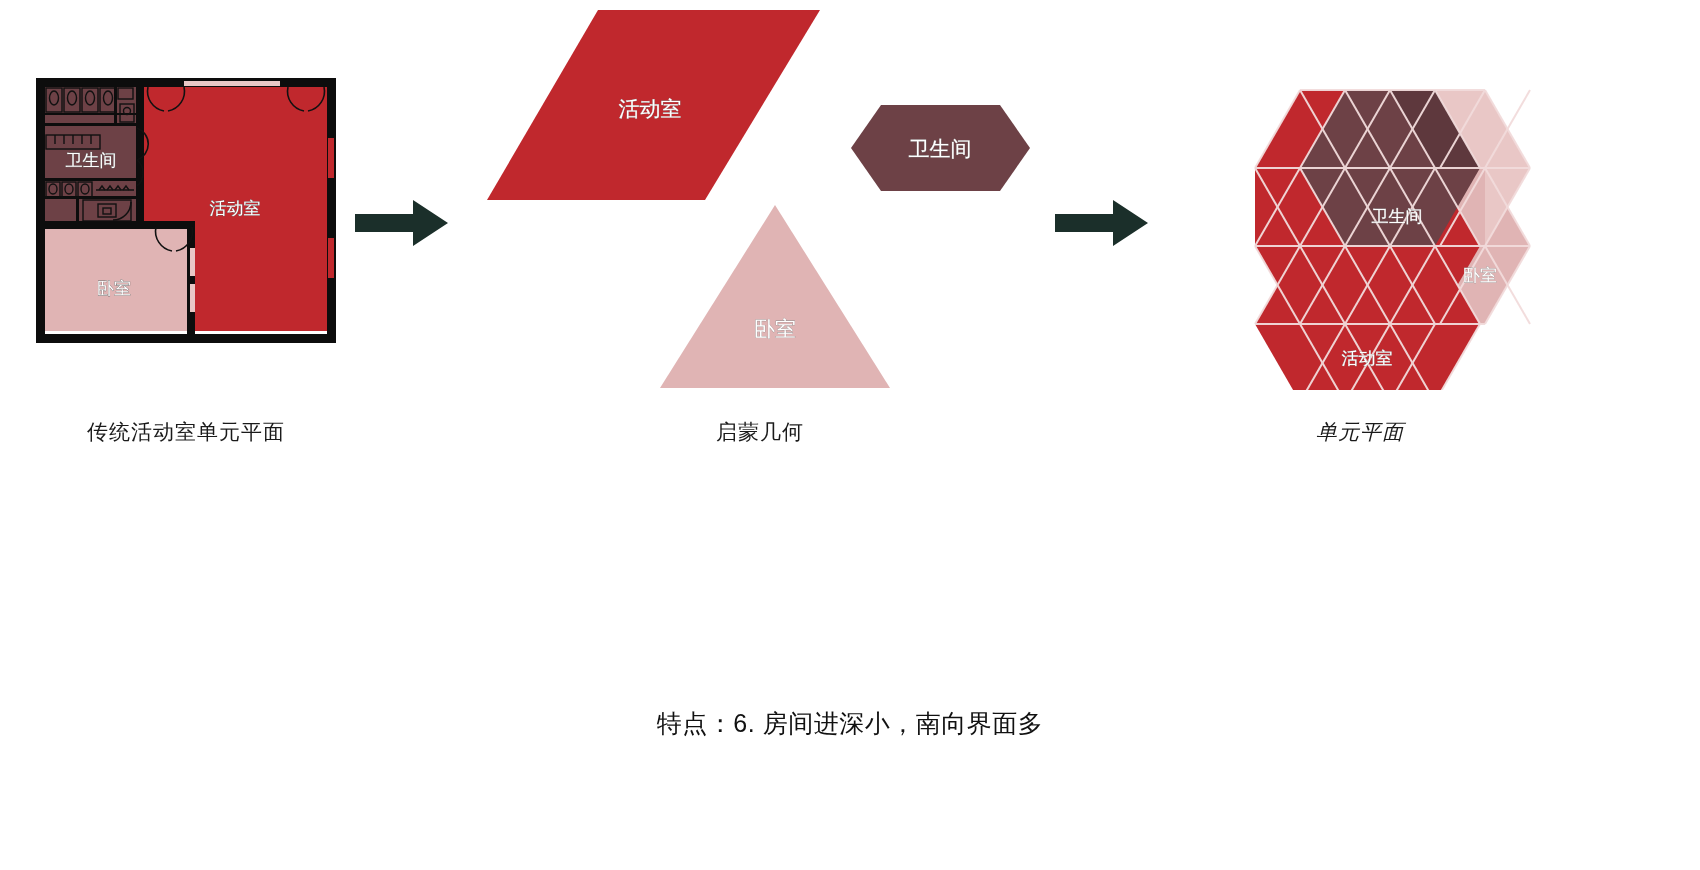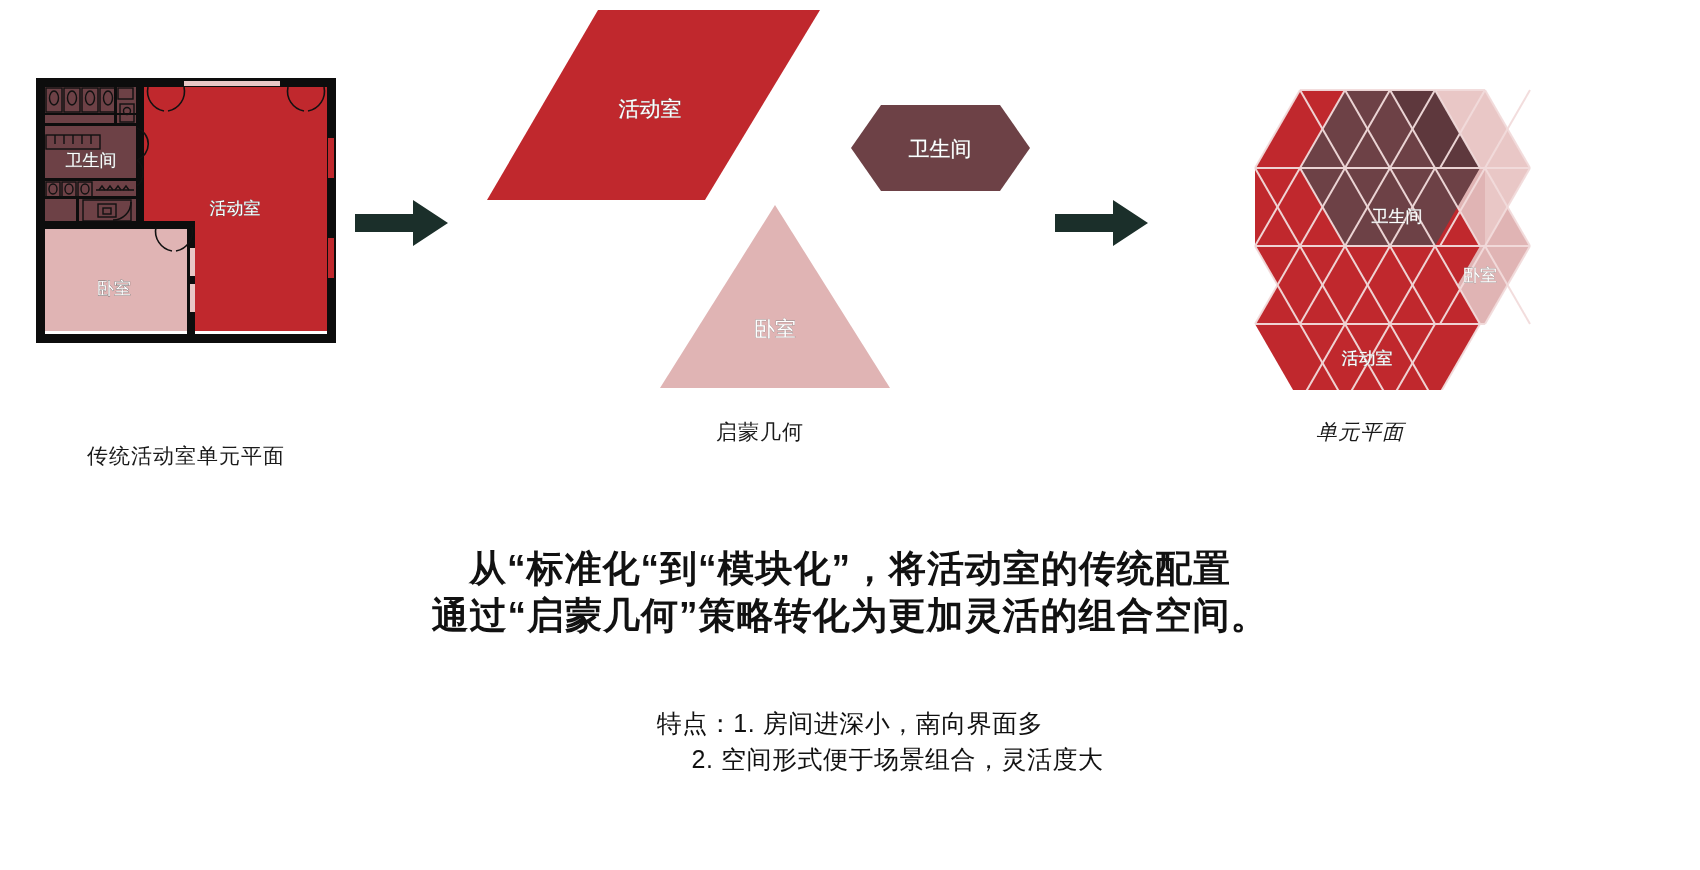--- a/index.html
+++ b/index.html
@@ -226,21 +226,21 @@
         <rect x="292" y="60" width="6" height="40" fill="#c0282d"></rect>
         <rect x="292" y="160" width="6" height="40" fill="#c0282d"></rect>
       </g>
 
       <text class="plan-label" x="55" y="84">卫生间</text>
       <text class="plan-label" x="199" y="132">活动室</text>
       <text class="plan-label" x="78" y="212">卧室</text>
     </svg>
   </div>
 
-  <div class="caption" style="left:36px; top:418px; width:300px;margin-top:24px;">传统活动室单元平面</div>
+  <div class="caption" style="left:36px; top:418px; width:300px;">传统活动室单元平面</div>
 
   <div class="abs arrow" style="left:355px; top:196px;">
     <svg width="95" height="55" viewBox="0 0 95 55" xmlns="http://www.w3.org/2000/svg">
       <path d="M0 18 L58 18 L58 4 L93 27 L58 50 L58 36 L0 36 Z" fill="#1b2f2a"></path>
     </svg>
   </div>
 
   <div id="proto">
     <svg width="580" height="400" viewBox="0 0 580 400" xmlns="http://www.w3.org/2000/svg">
 
@@ -345,23 +345,18 @@
       </g>
 
       <text class="shp-label-sm" x="252" y="148">卫生间</text>
       <text class="shp-label-sm" x="222" y="290">活动室</text>
       <text class="shp-label-sm" x="335" y="207">卧室</text>
     </svg>
   </div>
 
   <div class="caption" style="left:1210px; top:418px; width:300px;font-style:italic;">单元平面</div>
 
-  <div id="headline">
-    <span class="hl-line">从“标准化“到“模块化”，将活动室的传统配置</span>
-    <span class="hl-line">通过“启蒙几何”策略转化为更加灵活的组合空间。</span>
-  </div>
 
   <div id="features">
-    <span class="feat-line first">特点：1. 房间进深小，南向界面多</span>
-    <span class="feat-line second">2. 空间形式便于场景组合，灵活度大</span>
+    <span class="feat-line first">特点：6. 房间进深小，南向界面多</span>
   </div>
 
 </div>
 
 </body></html>

